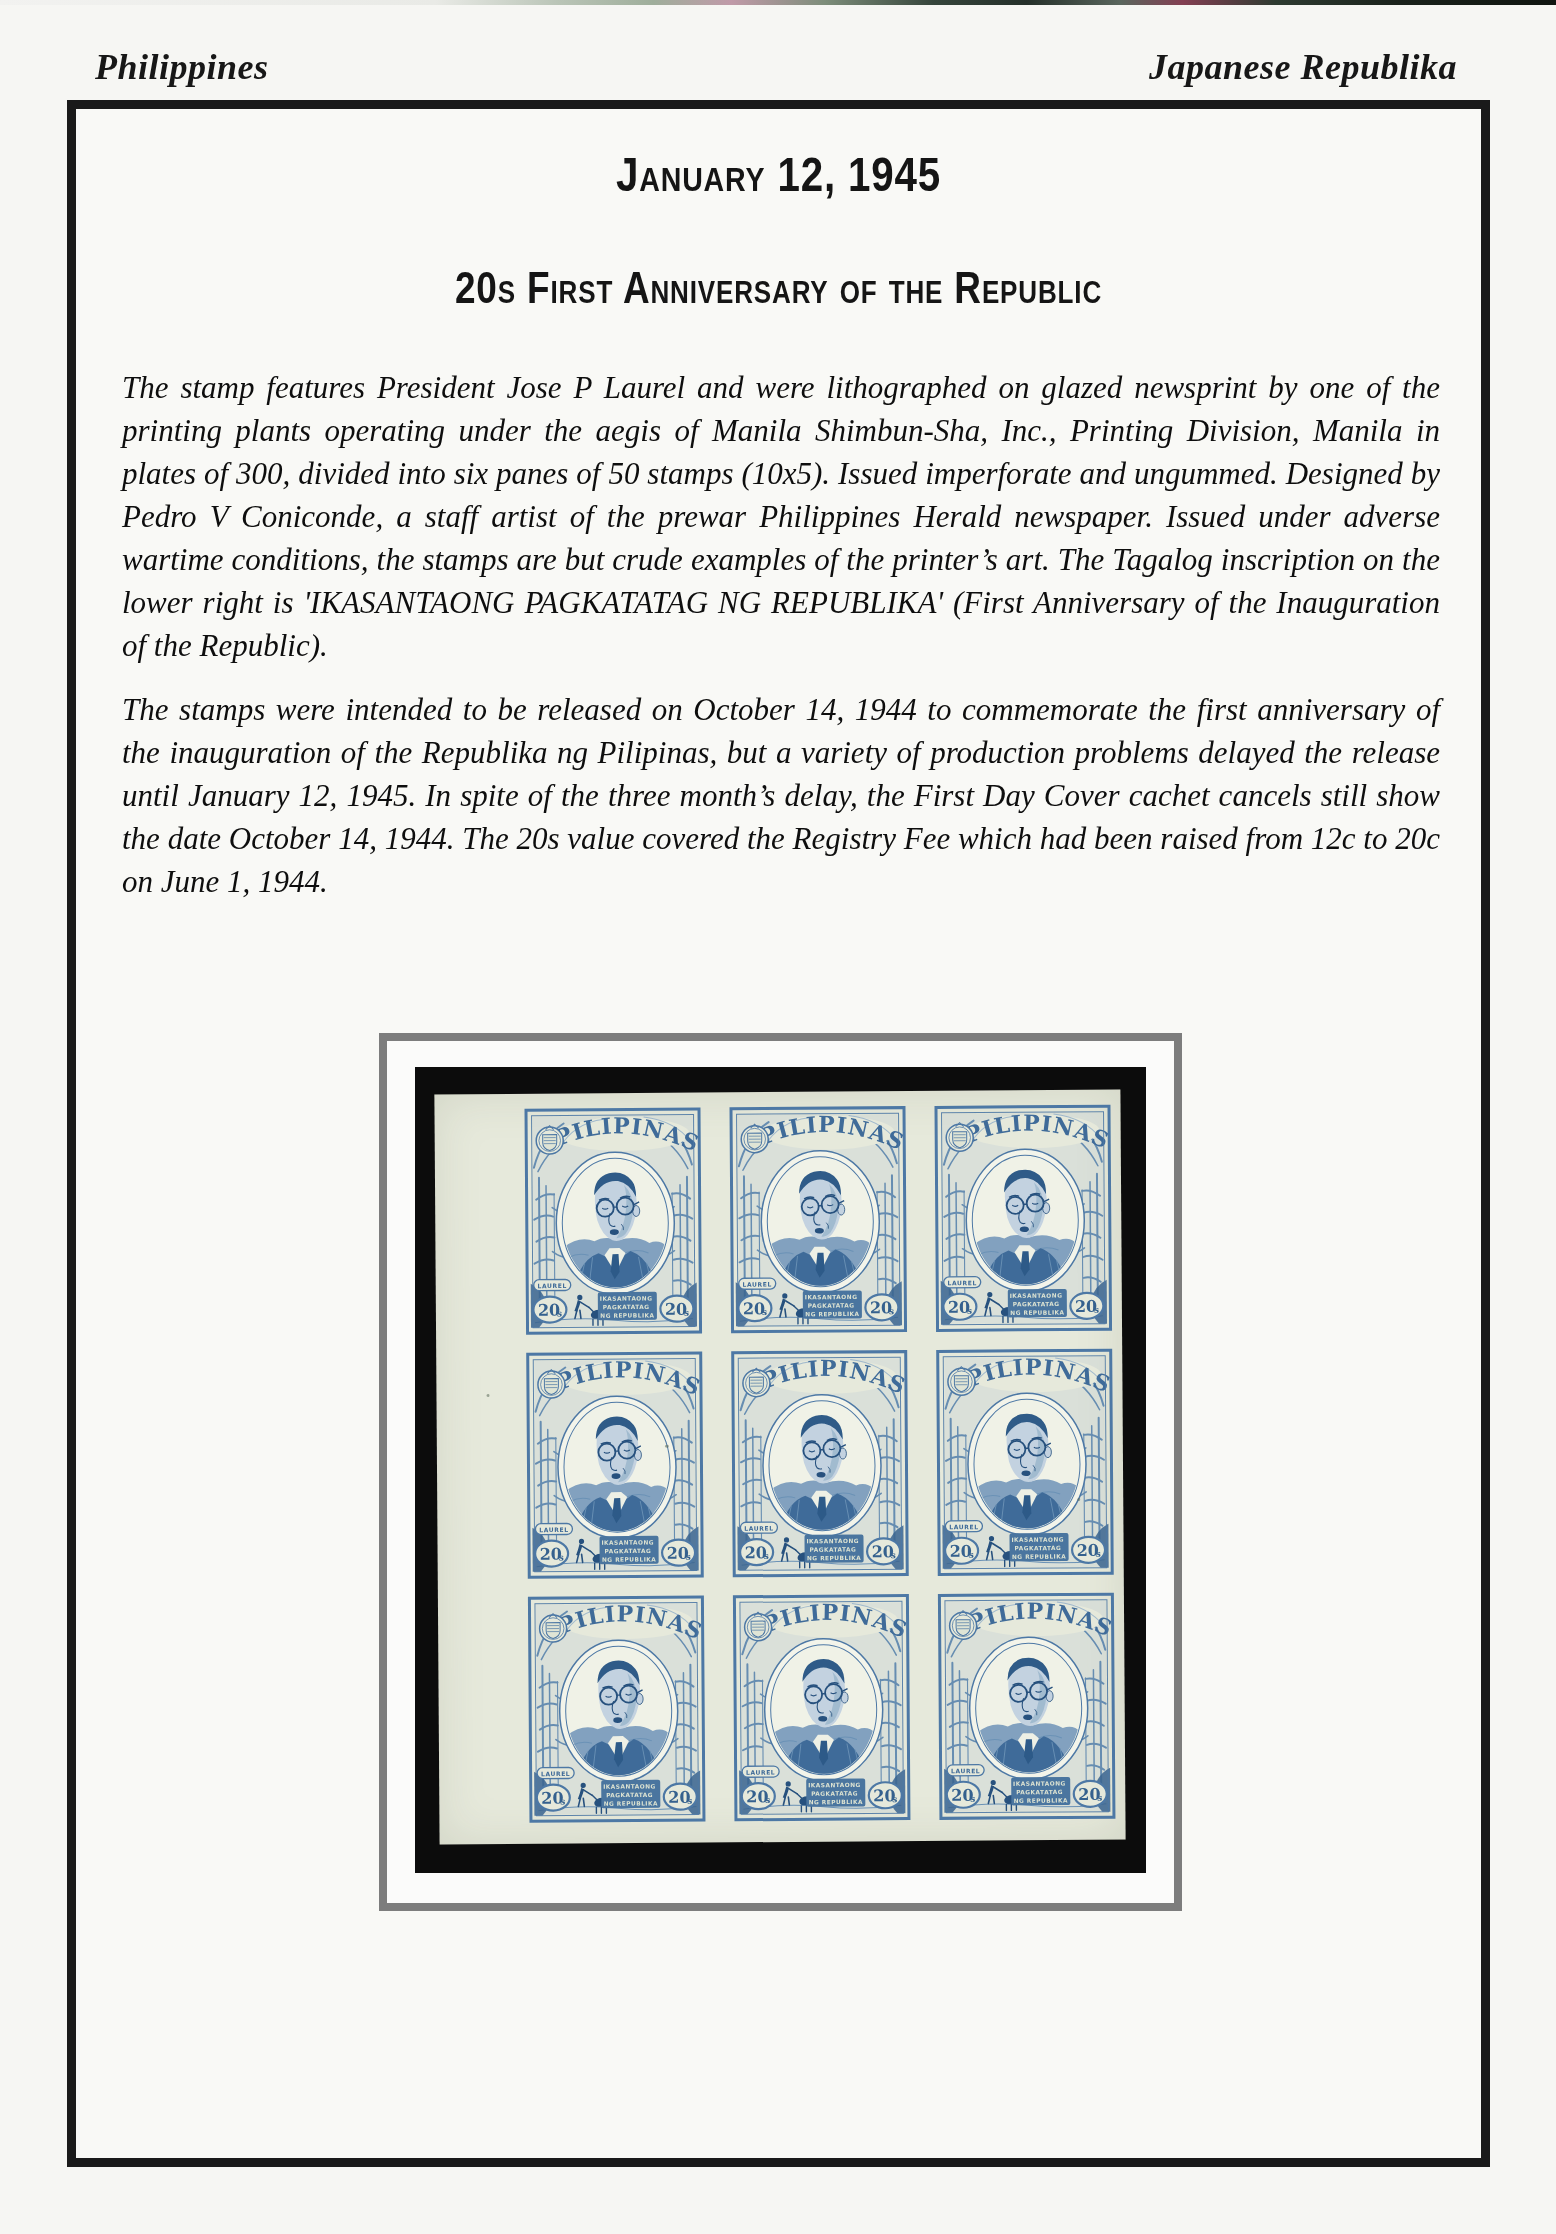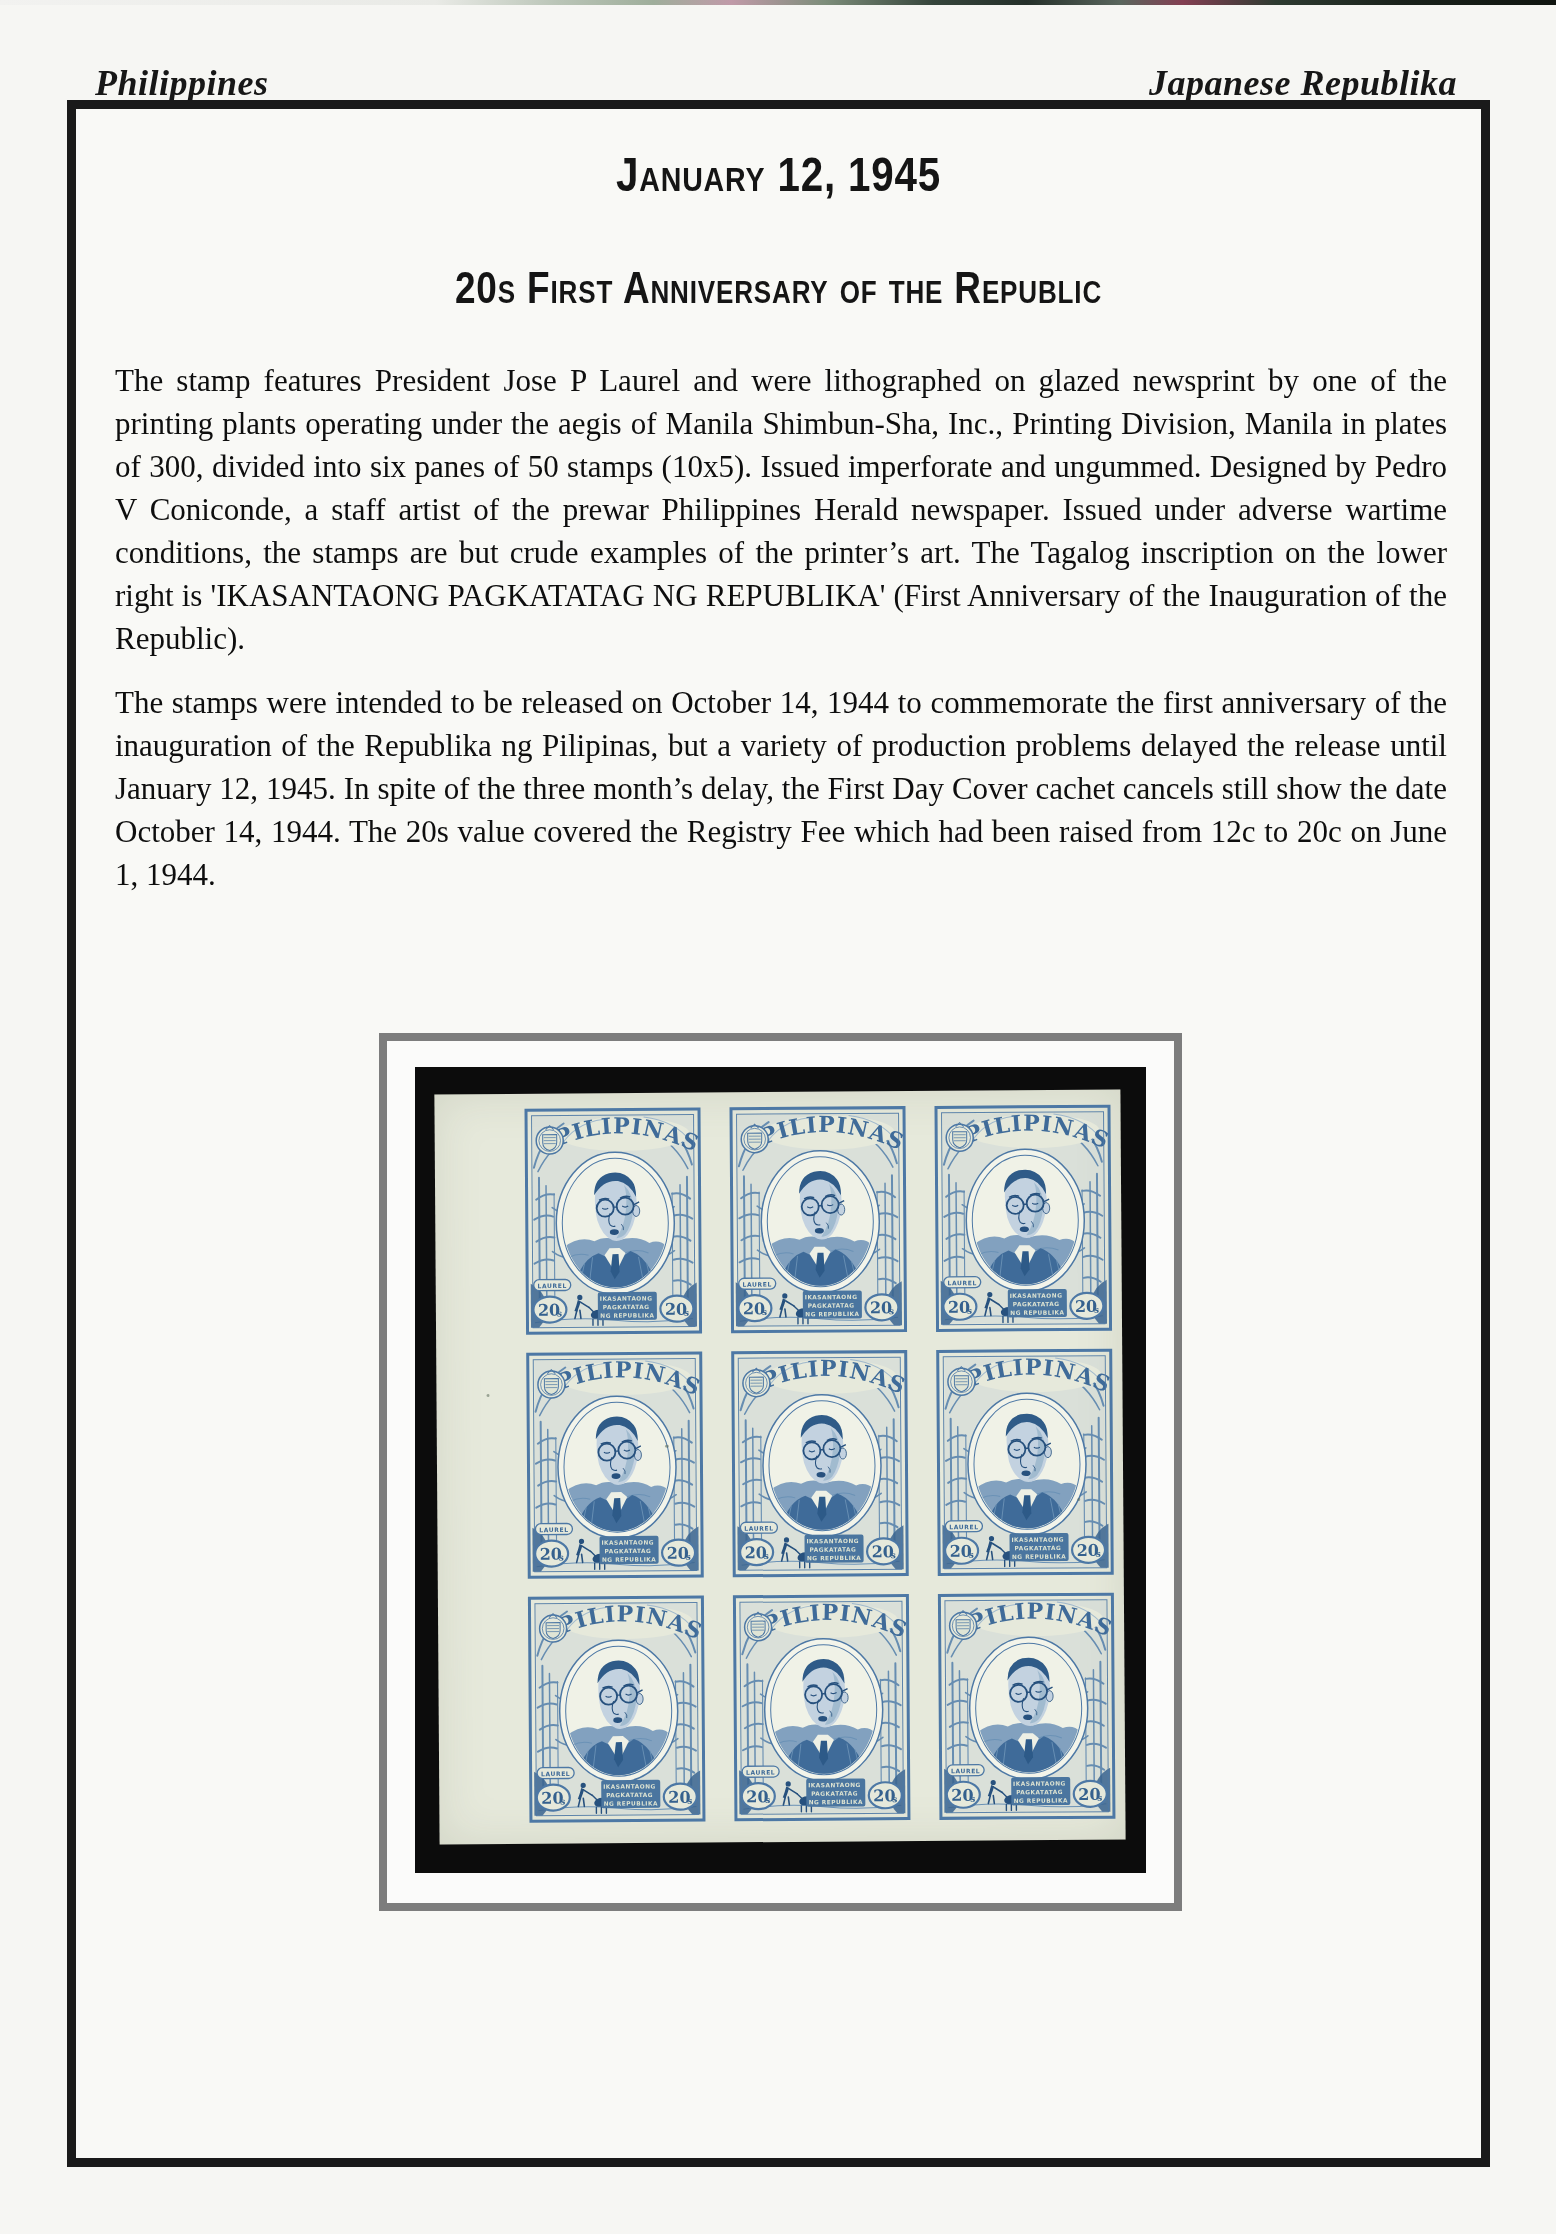--- a/index.html
+++ b/index.html
@@ -11,40 +11,40 @@
   .artifact-strip{
     position:absolute;top:0;left:0;width:1556px;height:5px;
     background:linear-gradient(90deg,
       #f2f2f0 0%, #e9eae6 28%, #b9c4b6 36%, #9fae9b 42%, #c09aa8 47%,
       #7d8d7a 53%, #36453b 60%, #25302a 66%, #5a665d 72%, #833f52 76%,
       #2e3b31 82%, #1a221b 90%, #101510 100%);
   }
   .header-item{
     position:absolute;top:46px;
     font-family:"Liberation Serif",serif;font-style:italic;font-weight:700;
-    font-size:36px;color:#171717;letter-spacing:.5px;margin-top:16px;
+    font-size:36px;color:#171717;letter-spacing:.5px;
   }
   .header-left{left:95px;}
   .header-right{right:99px;}
   .page-frame{
     position:absolute;left:67px;top:100px;width:1423px;height:2067px;
     border:9px solid #1a1a1a;box-sizing:border-box;background:#f9f9f6;
   }
   .display{
     position:absolute;left:67px;width:1423px;text-align:center;
     font-family:"Liberation Sans",sans-serif;font-weight:700;
     font-variant:small-caps;color:#151515;letter-spacing:1px;
   }
   .page-title{top:147px;font-size:48px;transform:scaleX(.84);}
   .page-subtitle{top:263px;font-size:44px;transform:scaleX(.84);}
   .body-text{
     position:absolute;left:107px;top:351px;width:1348px;
     font-size:31px;line-height:43px;text-align:justify;color:#0e0e0e;
   }
-  .body-text p{margin:8px;}
+  .body-text p{margin:15px;font-style:italic;}
   .body-text p + p{margin-top:21px;}
 
   
   .mount{
     position:absolute;left:379px;top:1033px;width:803px;height:878px;
     border:8px solid #7d7d7d;box-sizing:border-box;background:#fbfbfa;
   }
   .mount-black{
     position:absolute;left:28px;top:26px;right:28px;bottom:30px;
     background:#0c0c0c;

